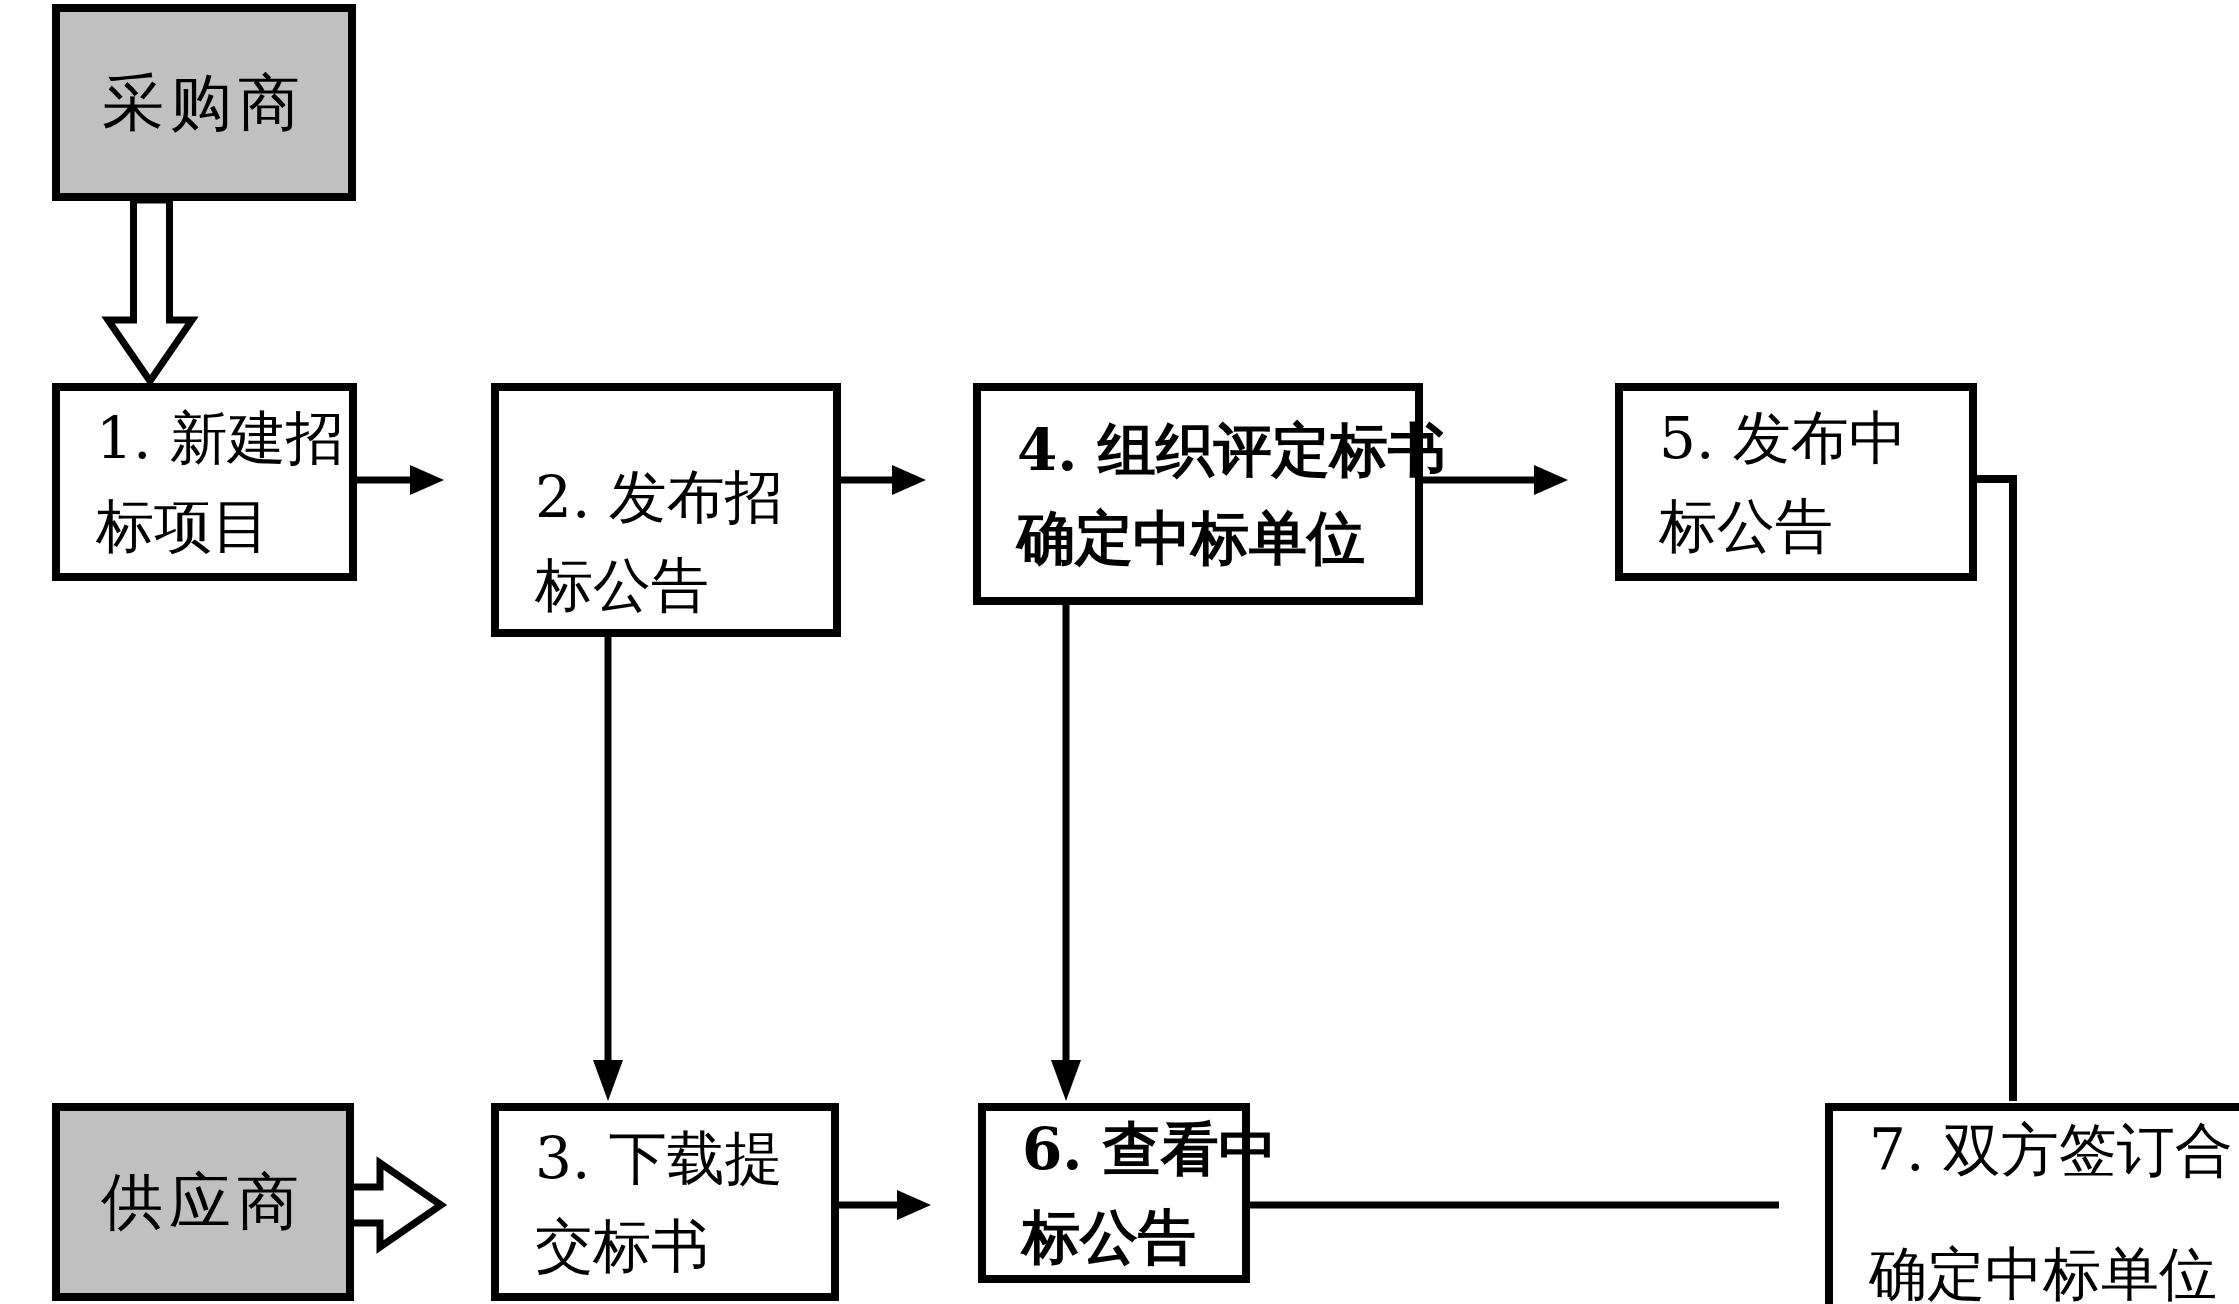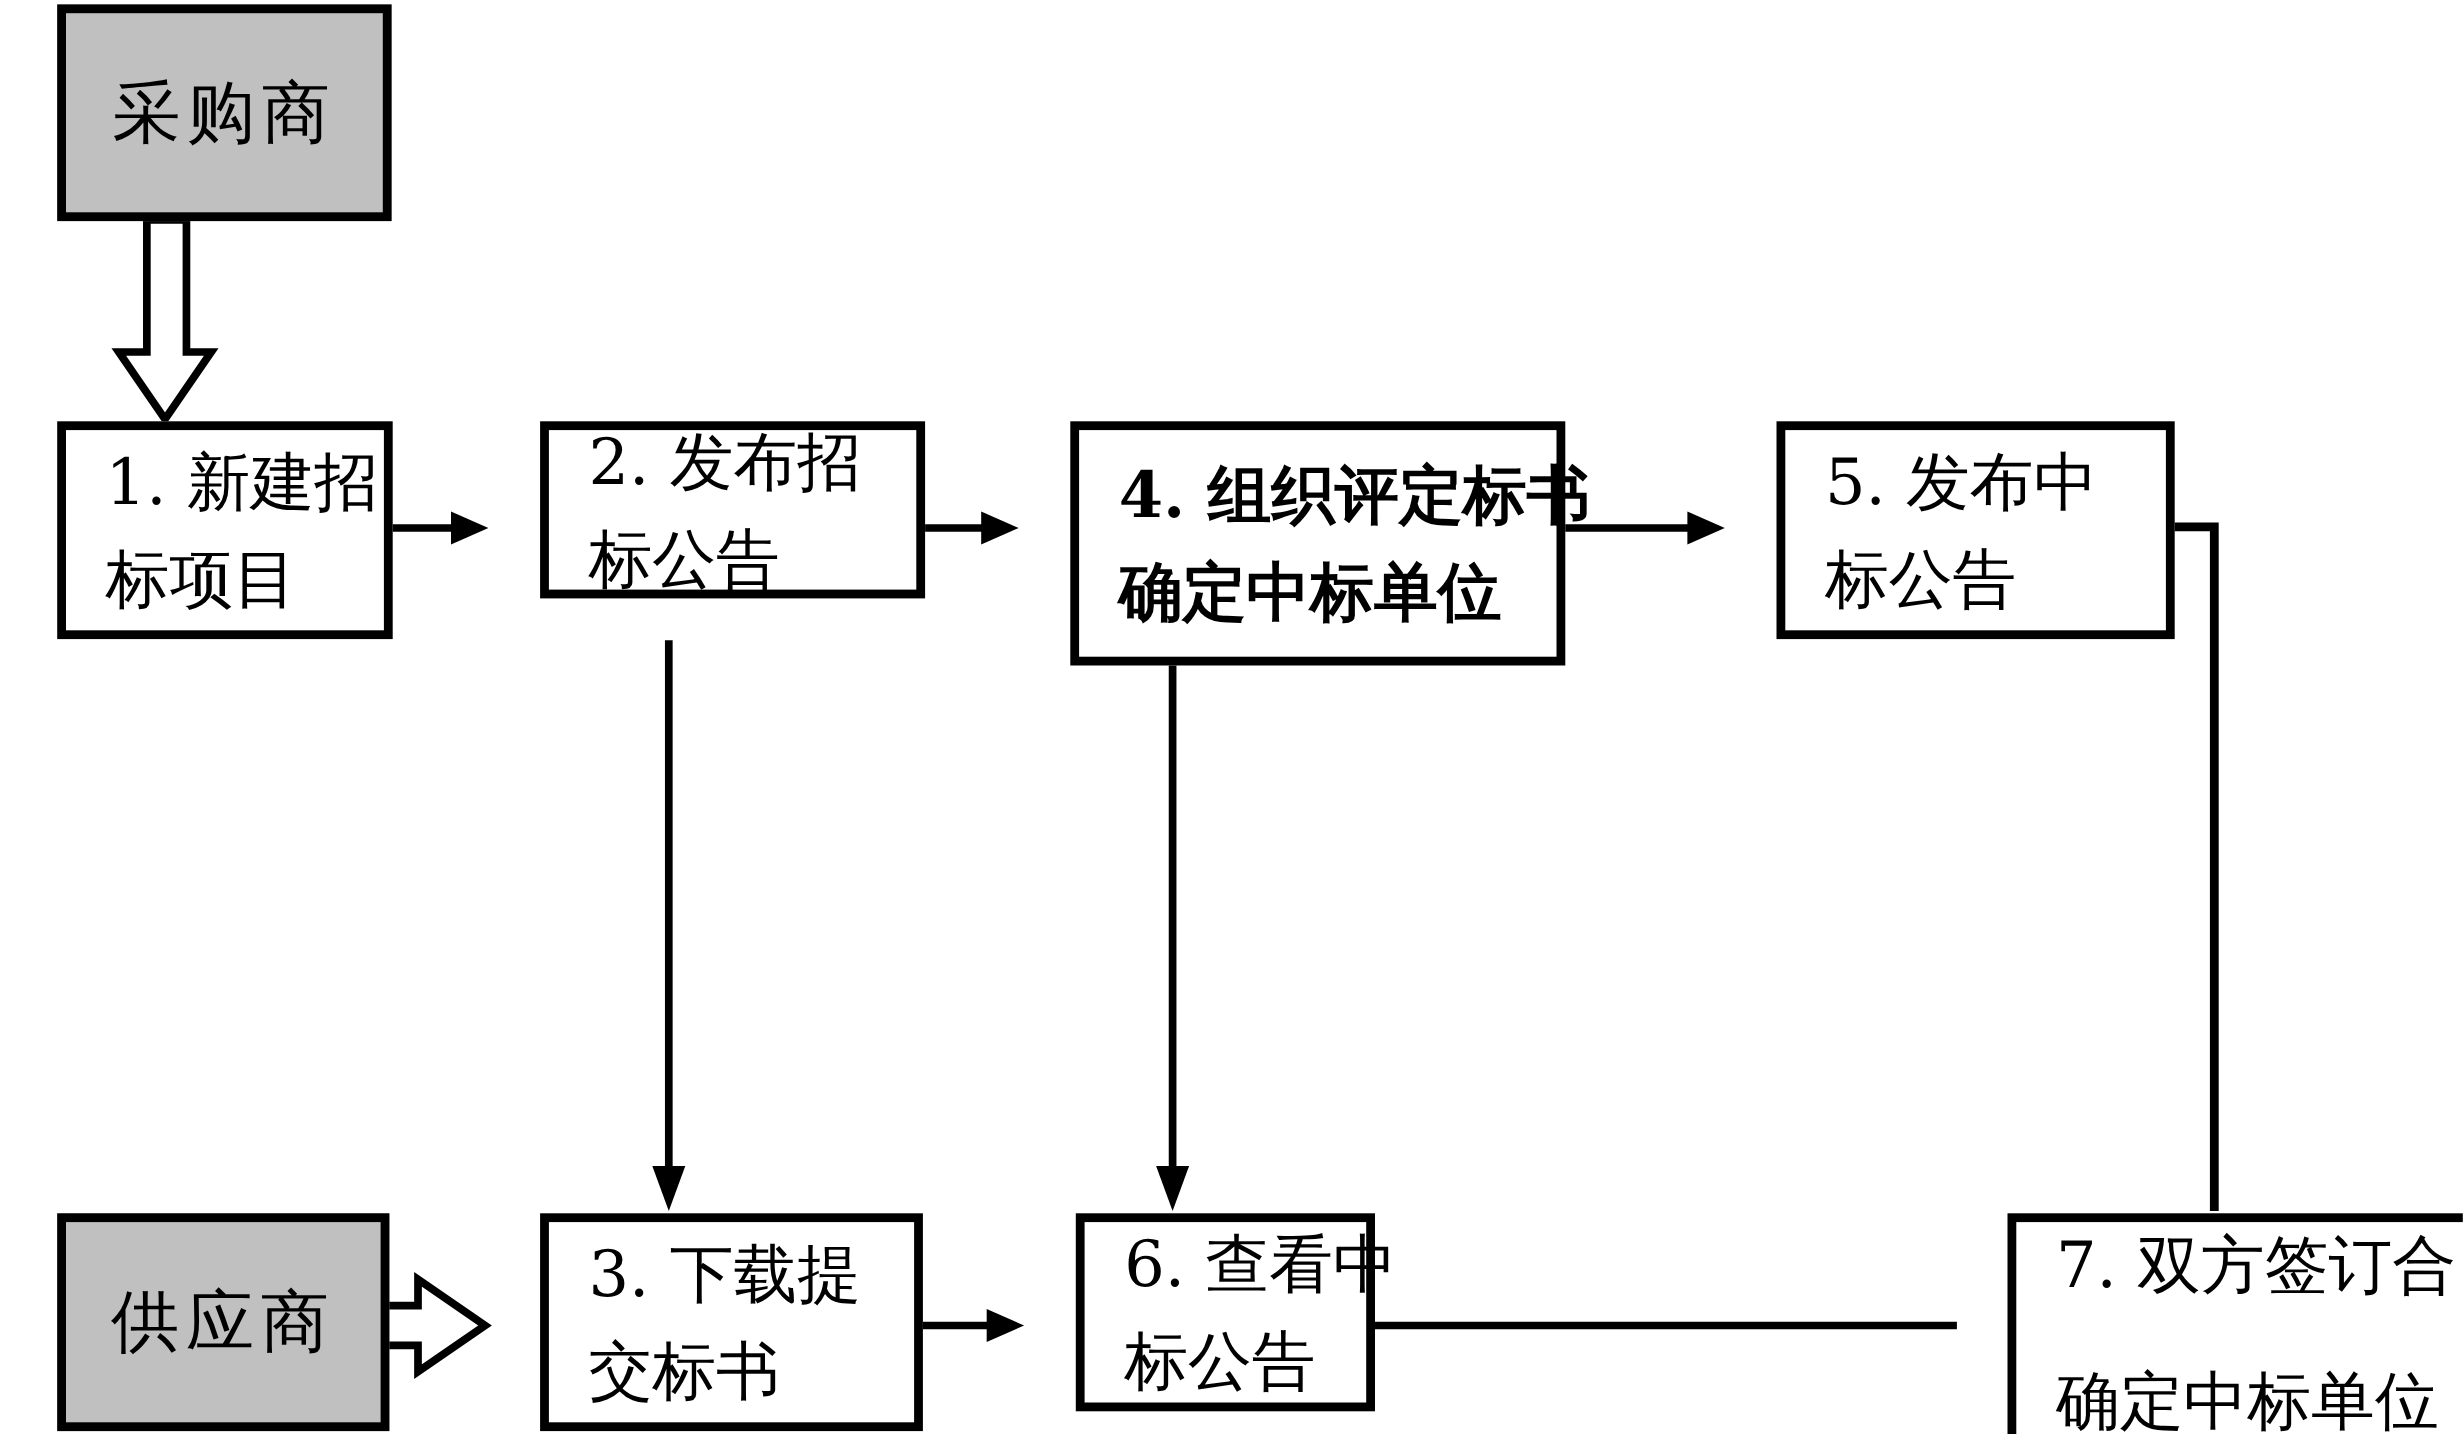--- a/index.html
+++ b/index.html
@@ -85,21 +85,21 @@
 
   <div class="node actor" style="left:4px; top:4px; width:304px; height:197px;">
     <span>采购商</span>
   </div>
 
   <div class="node step" style="left:4px; top:383px; width:305px; height:198px;">
     <span>1. 新建招</span>
     <span>标项目</span>
   </div>
 
-  <div class="node step" style="left:443px; top:383px; width:350px; height:161px;">
+  <div class="node step" style="left:443px; top:383px; width:350px; height:254px;justify-content:flex-end;">
     <span>2. 发布招</span>
     <span>标公告</span>
   </div>
 
   <div class="node step" style="left:925px; top:383px; width:450px; height:222px;font-weight:bold;">
     <span>4. 组织评定标书</span>
     <span>确定中标单位</span>
   </div>
 
   <div class="node step" style="left:1567px; top:383px; width:362px; height:198px;">
@@ -109,21 +109,21 @@
 
   <div class="node actor" style="left:4px; top:1103px; width:302px; height:198px;">
     <span>供应商</span>
   </div>
 
   <div class="node step" style="left:443px; top:1103px; width:348px; height:198px;">
     <span>3. 下载提</span>
     <span>交标书</span>
   </div>
 
-  <div class="node step" style="left:930px; top:1103px; width:272px; height:180px;">
+  <div class="node step" style="left:930px; top:1103px; width:272px; height:180px;font-weight:bold;">
     <span>6. 查看中</span>
     <span>标公告</span>
   </div>
 
   <div class="node step" style="left:1777px; top:1103px; width:458px; height:218px;gap:36px;">
     <span>7. 双方签订合</span>
     <span>确定中标单位</span>
   </div>
 
 </div>

